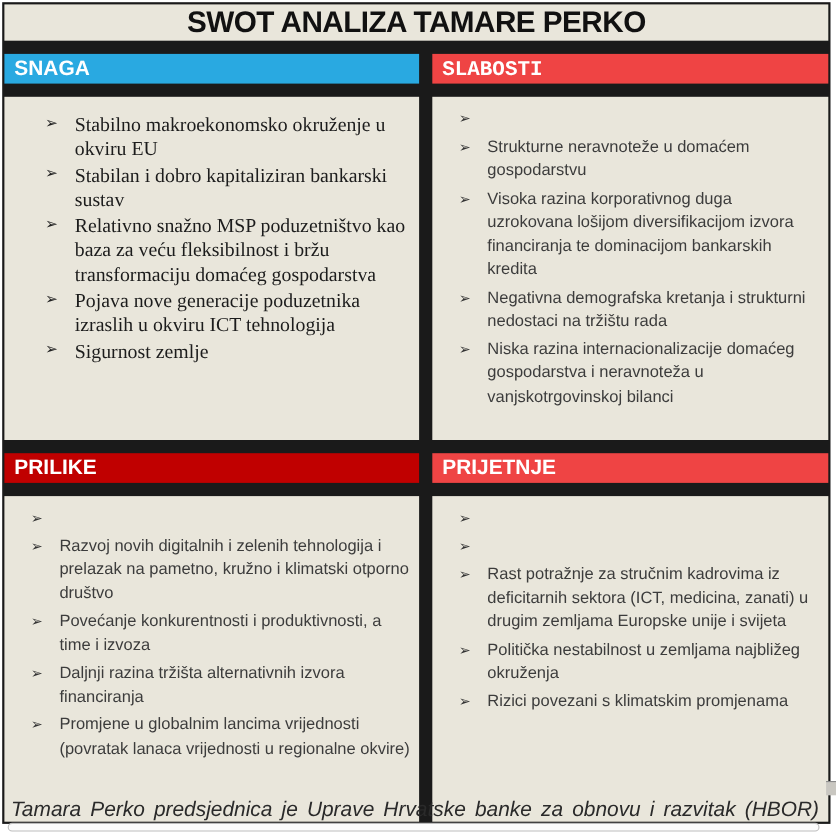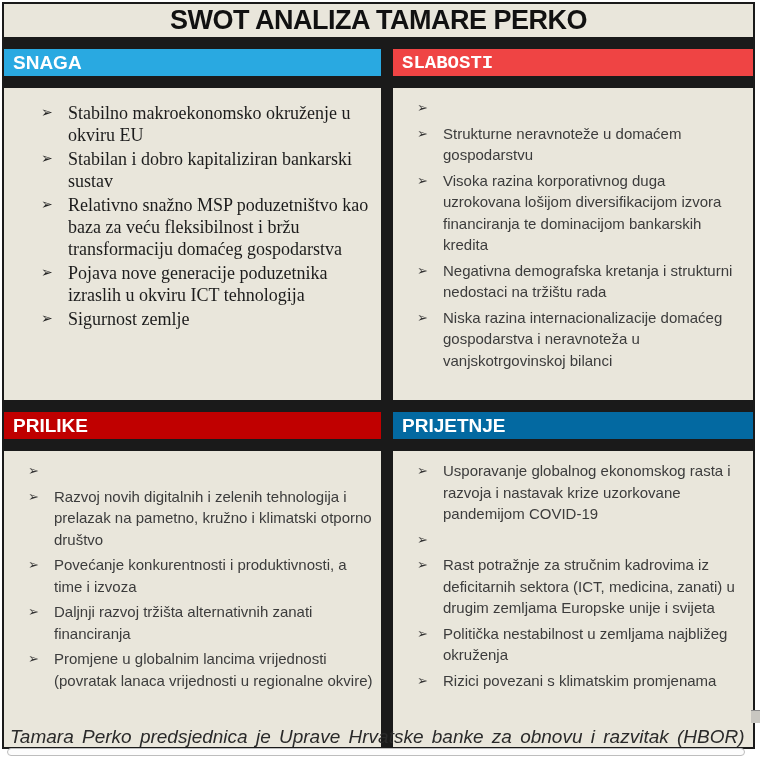--- a/index.html
+++ b/index.html
@@ -118,52 +118,51 @@
         <li>
           <span class="bullet">➢</span>
           <span class="item-text">Niska razina internacionalizacije domaćeg gospodarstva i neravnoteža u vanjskotrgovinskoj bilanci</span>
         </li>
       </ul>
   </div>
 
   <div class="quad-header" style="background: rgb(192, 0, 0);">
     <span>PRILIKE</span>
   </div>
-  <div class="quad-header" style="background: #0369a1;">
+  <div class="quad-header" style="background: #ef4444;">
     <span>PRIJETNJE</span>
   </div>
 
   <div class="quad-body sans">
     <ul class="quad-list">
         <li>
           <span class="bullet">➢</span>
         </li>
         <li>
           <span class="bullet">➢</span>
           <span class="item-text">Razvoj novih digitalnih i zelenih tehnologija i prelazak na pametno, kružno i klimatski otporno društvo</span>
         </li>
         <li>
           <span class="bullet">➢</span>
           <span class="item-text">Povećanje konkurentnosti i produktivnosti, a time i izvoza</span>
         </li>
         <li>
           <span class="bullet">➢</span>
-          <span class="item-text">Daljnji razvoj tržišta alternativnih zanati financiranja</span>
+          <span class="item-text">Daljnji razina tržišta alternativnih izvora financiranja</span>
         </li>
         <li>
           <span class="bullet">➢</span>
           <span class="item-text">Promjene u globalnim lancima vrijednosti (povratak lanaca vrijednosti u regionalne okvire)</span>
         </li>
       </ul>
   </div>
   <div class="quad-body sans">
     <ul class="quad-list">
         <li>
           <span class="bullet">➢</span>
-          <span class="item-text">Usporavanje globalnog ekonomskog rasta i razvoja i nastavak krize uzorkovane pandemijom COVID-19</span>
         </li>
         <li>
           <span class="bullet">➢</span>
         </li>
         <li>
           <span class="bullet">➢</span>
           <span class="item-text">Rast potražnje za stručnim kadrovima iz deficitarnih sektora (ICT, medicina, zanati) u drugim zemljama Europske unije i svijeta</span>
         </li>
         <li>
           <span class="bullet">➢</span>

